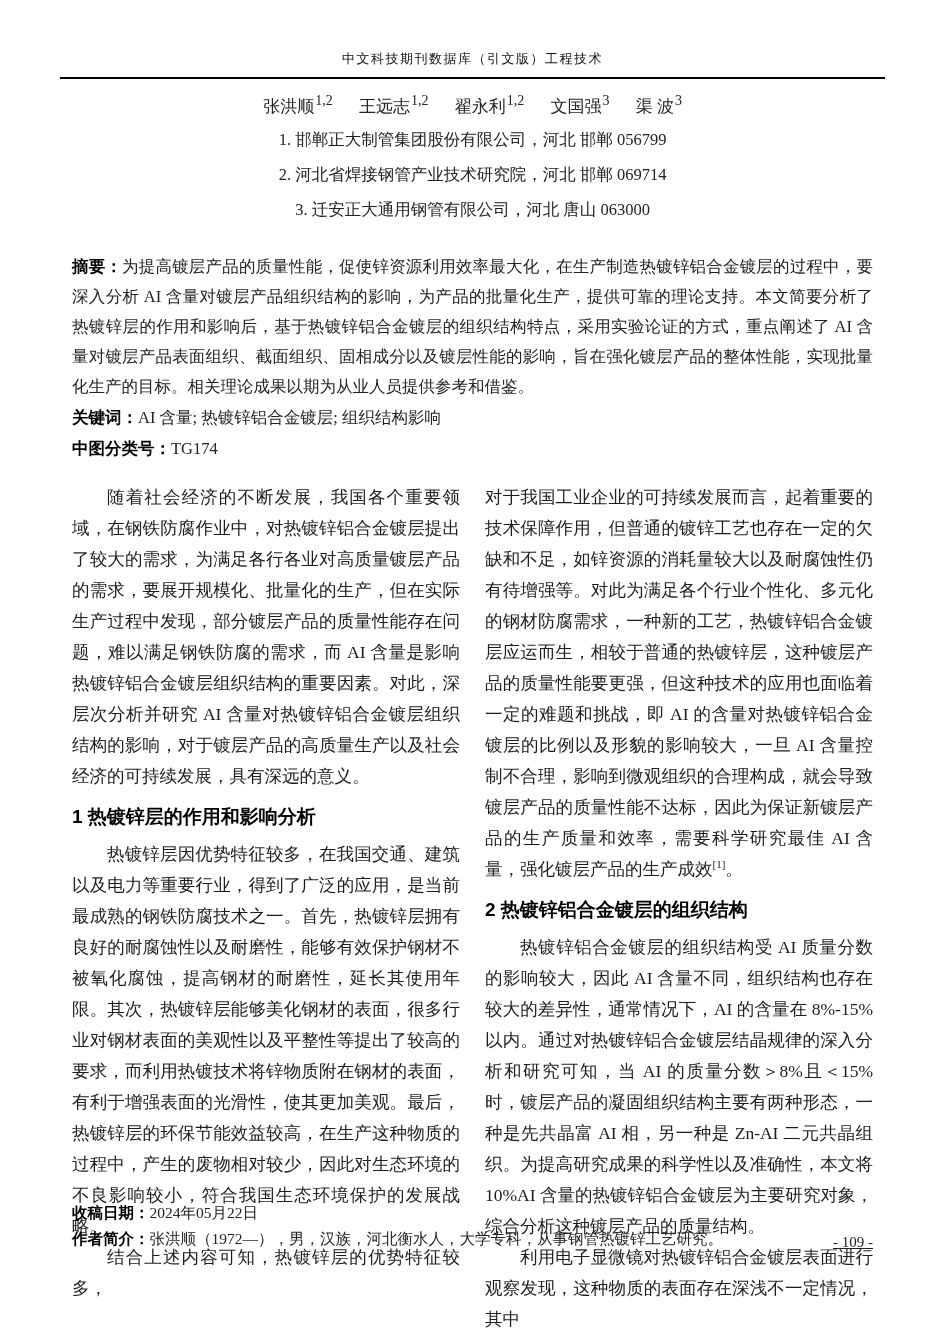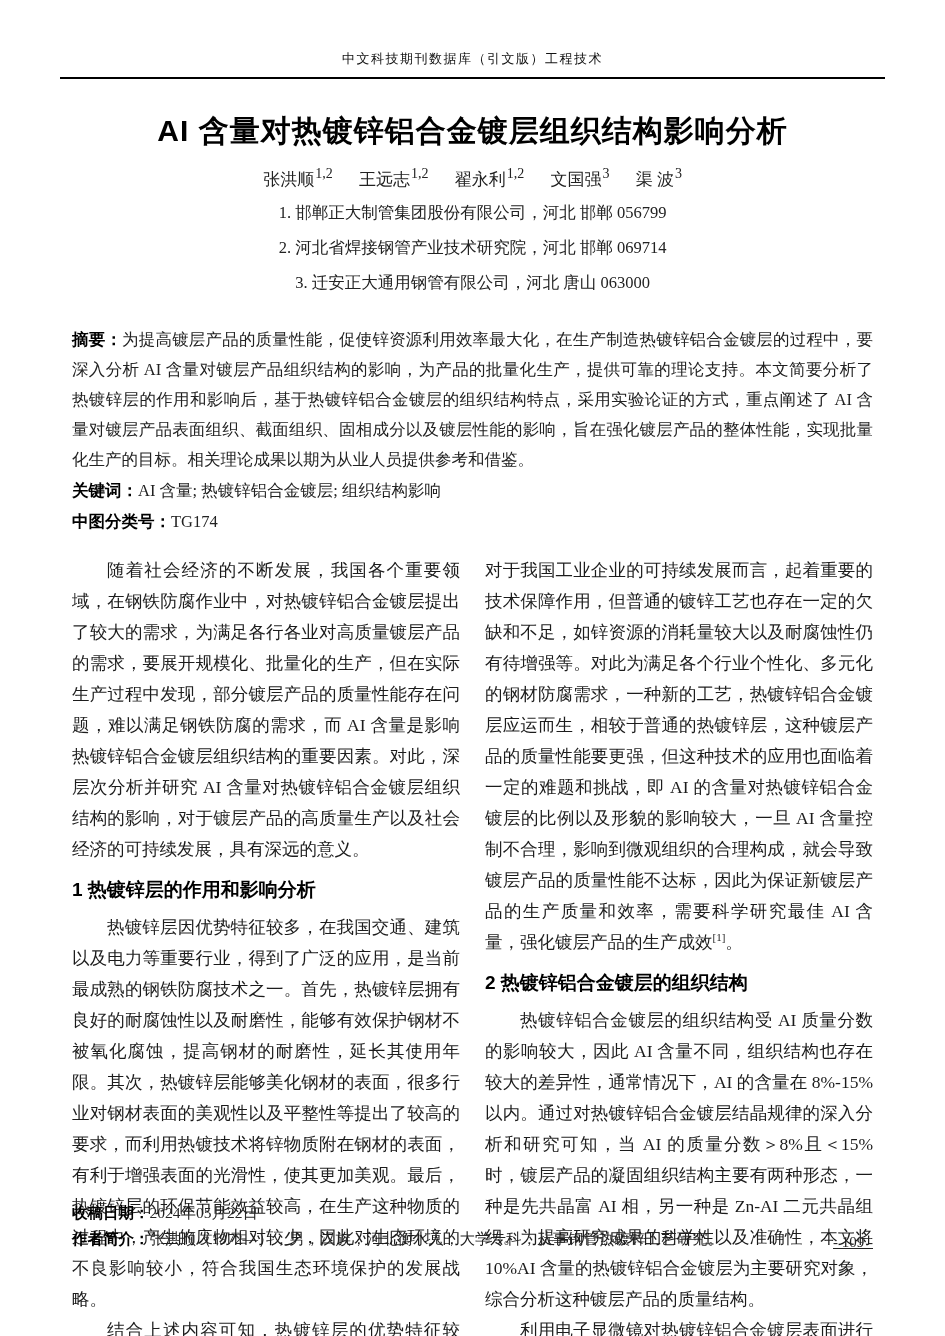--- a/index.html
+++ b/index.html
@@ -117,21 +117,20 @@
   }
 </style>
 </head>
 <body>
 
 <div class="page">
 
   <div class="journal-line">中文科技期刊数据库（引文版）工程技术</div>
   <hr class="header-rule">
 
-  <h1 class="paper-title">AI 含量对热镀锌铝合金镀层组织结构影响分析</h1>
 
   <div class="authors-line">
     <span class="author"><span>张洪顺</span><sup>1,2</sup></span>
     <span class="author"><span>王远志</span><sup>1,2</sup></span>
     <span class="author"><span>翟永利</span><sup>1,2</sup></span>
     <span class="author"><span>文国强</span><sup>3</sup></span>
     <span class="author"><span>渠 波</span><sup>3</sup></span>
   </div>
 
   <div class="affiliation-line">1. 邯郸正大制管集团股份有限公司，河北 邯郸 056799</div>

